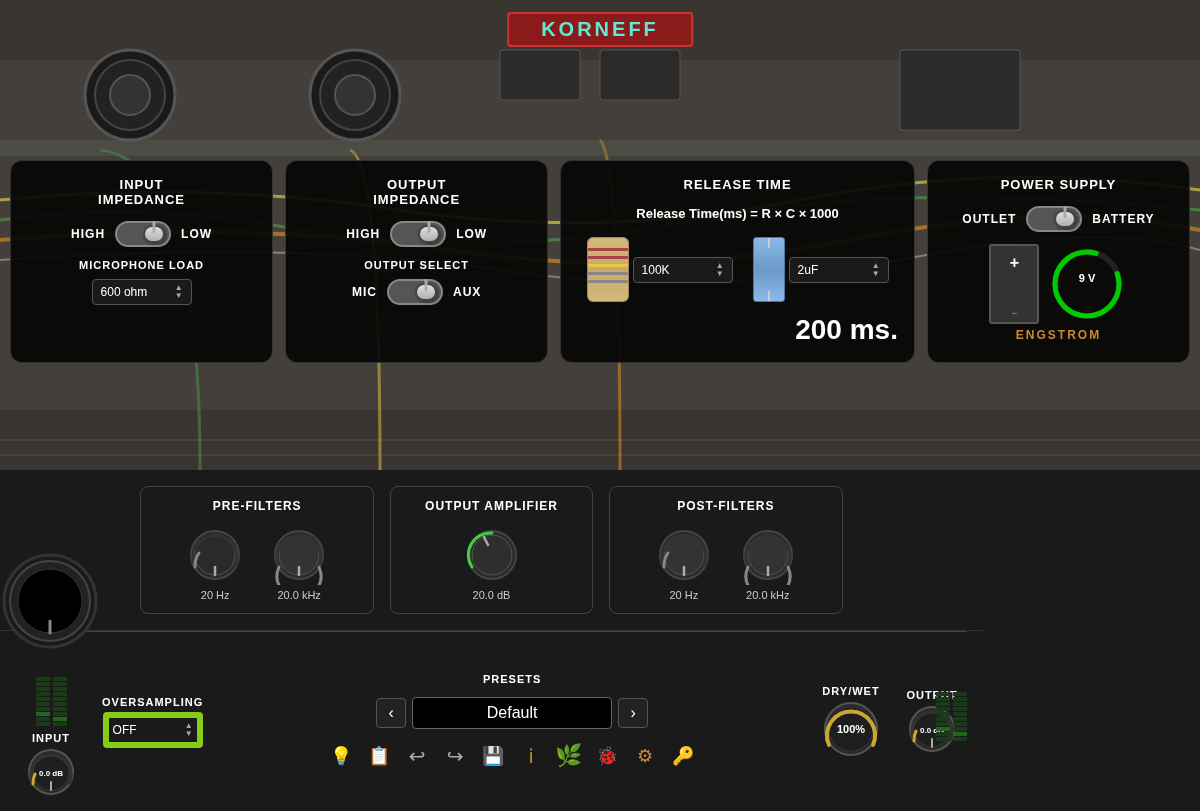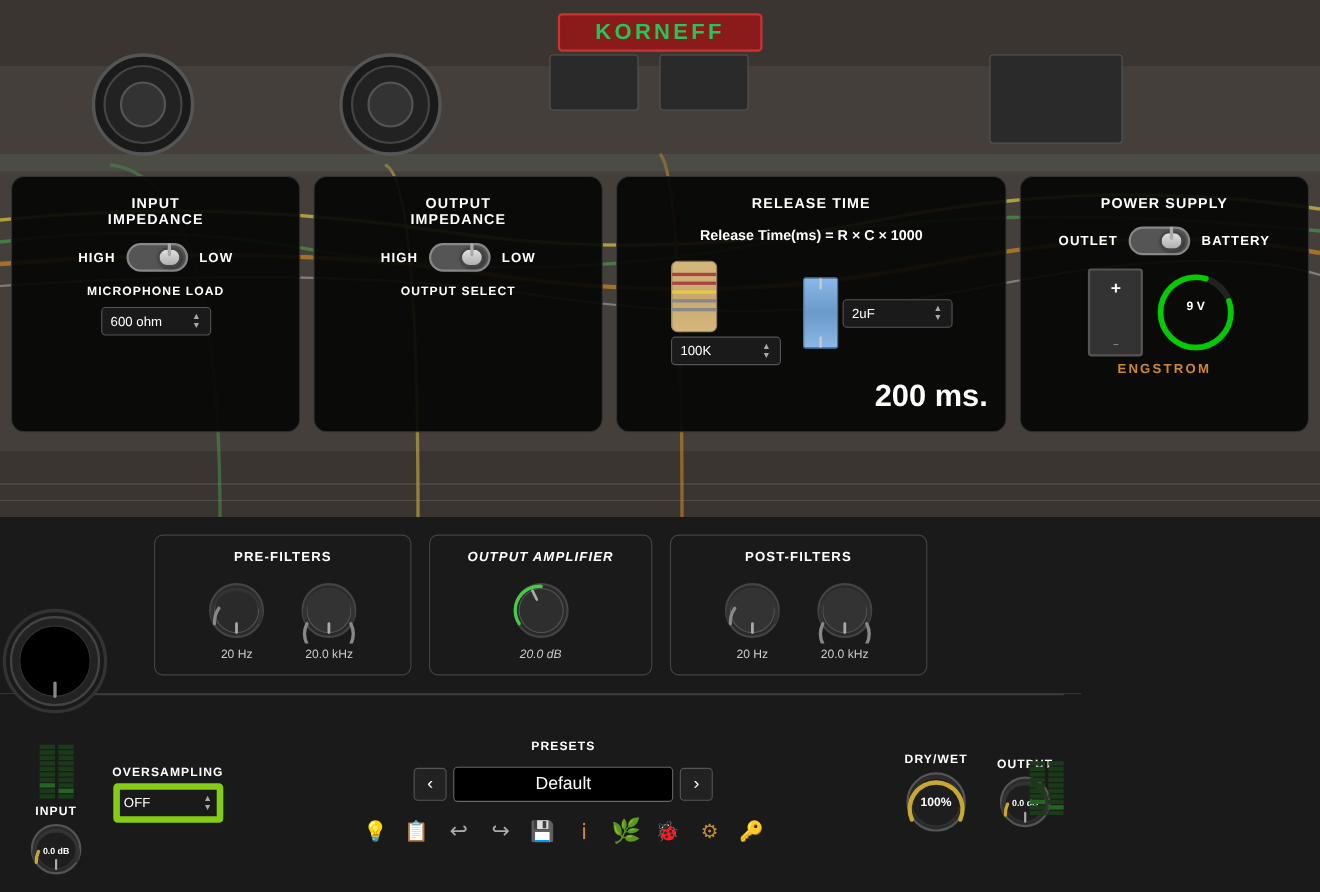--- a/index.html
+++ b/index.html
@@ -23,21 +23,21 @@
     
     .brand-title {
       position: absolute;
       top: 12px;
       left: 50%;
       transform: translateX(-50%);
       background: #8B1A1A;
       border: 2px solid #cc3333;
       border-radius: 4px;
       padding: 4px 32px;
-      color: #22c55e;
+      color: #5eead4;
       font-size: 20px;
       font-weight: bold;
       letter-spacing: 3px;
       z-index: 10;
     }
 
     
     .panels-row {
       position: absolute;
       top: 160px;
@@ -279,21 +279,20 @@
     .knob-svg {
       width: 60px;
       height: 60px;
       cursor: pointer;
     }
 
     
     .output-amp-panel {
       flex: 1;
       max-width: 220px;
-      font-style: italic;
     }
 
     .bottom-label {
       font-size: 11px;
       font-weight: bold;
       color: #fff;
       letter-spacing: 1px;
       text-align: center;
     }
 
@@ -430,28 +429,35 @@
       <div class="panel-title" style="white-space:pre-line">OUTPUT
 IMPEDANCE</div>
       <div class="toggle-row">
         <span class="toggle-label">HIGH</span>
         <div class="toggle-switch right">
           <div class="knob"></div>
         </div>
         <span class="toggle-label">LOW</span>
       </div>
       <div class="section-label">OUTPUT SELECT</div>
+      <div class="toggle-row">
+        <span class="toggle-label">MIC</span>
+        <div class="toggle-switch right">
+          <div class="knob"></div>
+        </div>
+        <span class="toggle-label">AUX</span>
+      </div>
     </div>
 
     <div class="panel panel-release">
       <div class="panel-title">RELEASE TIME</div>
       <div class="release-formula">Release Time(ms) = R × C × 1000</div>
       <div class="release-components">
 
-        <div style="display:flex;flex-direction:column;align-items:flex-start;gap:4px;">
+        <div style="display:flex;flex-direction:row;align-items:center;gap:4px;">
           <div style="width:42px;height:65px;background:linear-gradient(180deg,#d4b87a,#c8a870,#d4b87a);border-radius:6px;border:1px solid #a08860;position:relative;">
             <div style="position:absolute;top:10px;left:0;right:0;height:3px;background:#aa4444;"></div>
             <div style="position:absolute;top:18px;left:0;right:0;height:3px;background:#aa4444;"></div>
             <div style="position:absolute;top:26px;left:0;right:0;height:3px;background:#e8c840;"></div>
             <div style="position:absolute;top:34px;left:0;right:0;height:3px;background:#888;"></div>
             <div style="position:absolute;top:42px;left:0;right:0;height:3px;background:#888;"></div>
           </div>
           <div class="select-control" style="width:70px;justify-content:space-between;">
             <span>100K</span>
             <div class="select-arrows">

